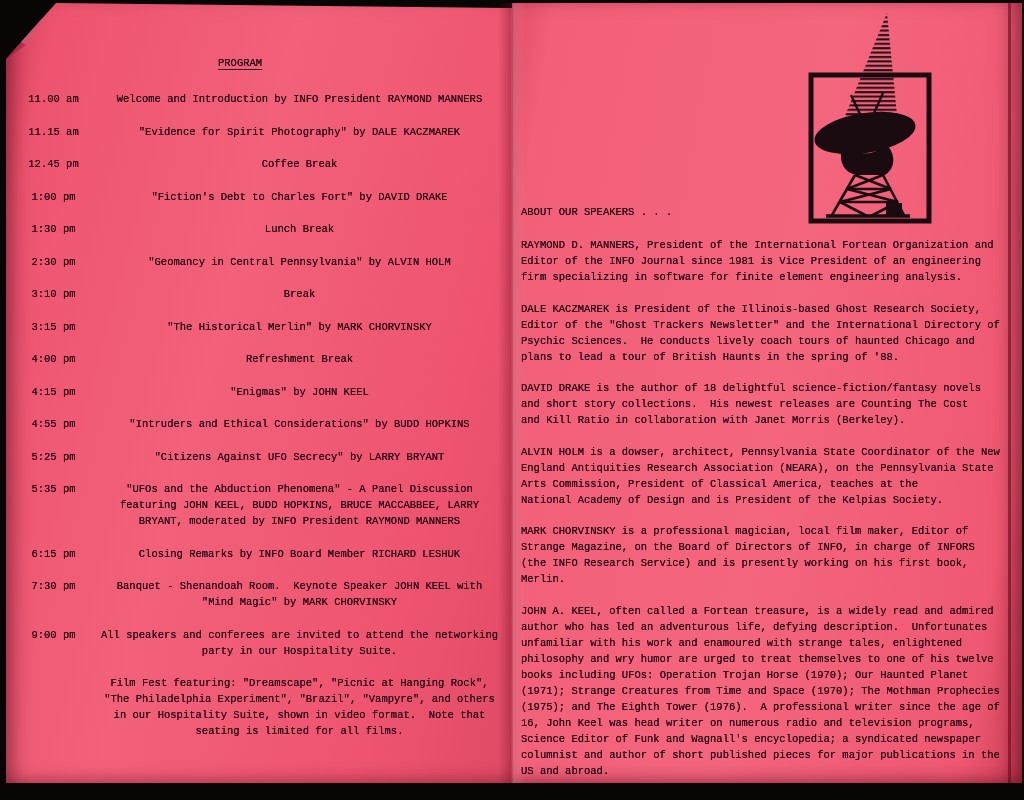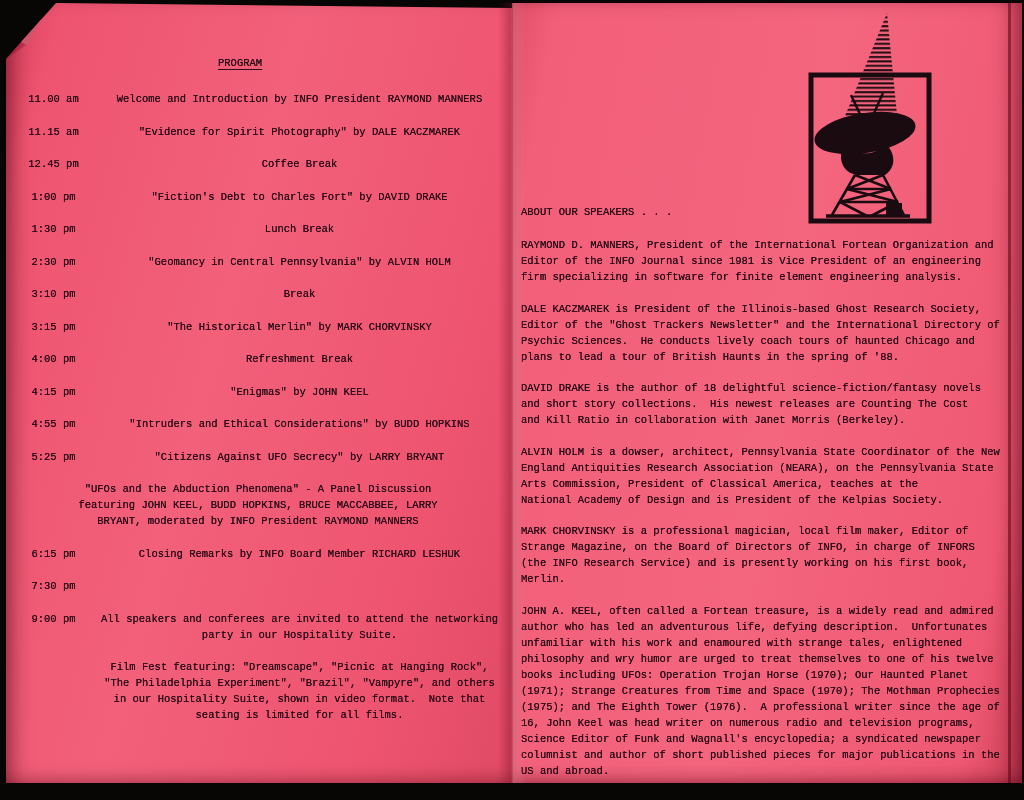--- a/index.html
+++ b/index.html
@@ -106,30 +106,33 @@
         </div>
         <div class="prow">
           <div class="ptime">4:55 pm</div>
           <div class="pdesc">"Intruders and Ethical Considerations" by BUDD HOPKINS</div>
         </div>
         <div class="prow">
           <div class="ptime">5:25 pm</div>
           <div class="pdesc">"Citizens Against UFO Secrecy" by LARRY BRYANT</div>
         </div>
         <div class="prow">
+          <div class="ptime">5:35 pm</div>
           <div class="pdesc">"UFOs and the Abduction Phenomena" - A Panel Discussion
 featuring JOHN KEEL, BUDD HOPKINS, BRUCE MACCABBEE, LARRY
 BRYANT, moderated by INFO President RAYMOND MANNERS</div>
         </div>
         <div class="prow">
           <div class="ptime">6:15 pm</div>
           <div class="pdesc">Closing Remarks by INFO Board Member RICHARD LESHUK</div>
         </div>
         <div class="prow">
           <div class="ptime">7:30 pm</div>
+          <div class="pdesc">Banquet - Shenandoah Room.  Keynote Speaker JOHN KEEL with
+"Mind Magic" by MARK CHORVINSKY</div>
         </div>
         <div class="prow">
           <div class="ptime">9:00 pm</div>
           <div class="pdesc">All speakers and conferees are invited to attend the networking
 party in our Hospitality Suite.</div>
         </div>
         <div class="prow">
           <div class="ptime"></div>
           <div class="pdesc">Film Fest featuring: "Dreamscape", "Picnic at Hanging Rock",
 "The Philadelphia Experiment", "Brazil", "Vampyre", and others

